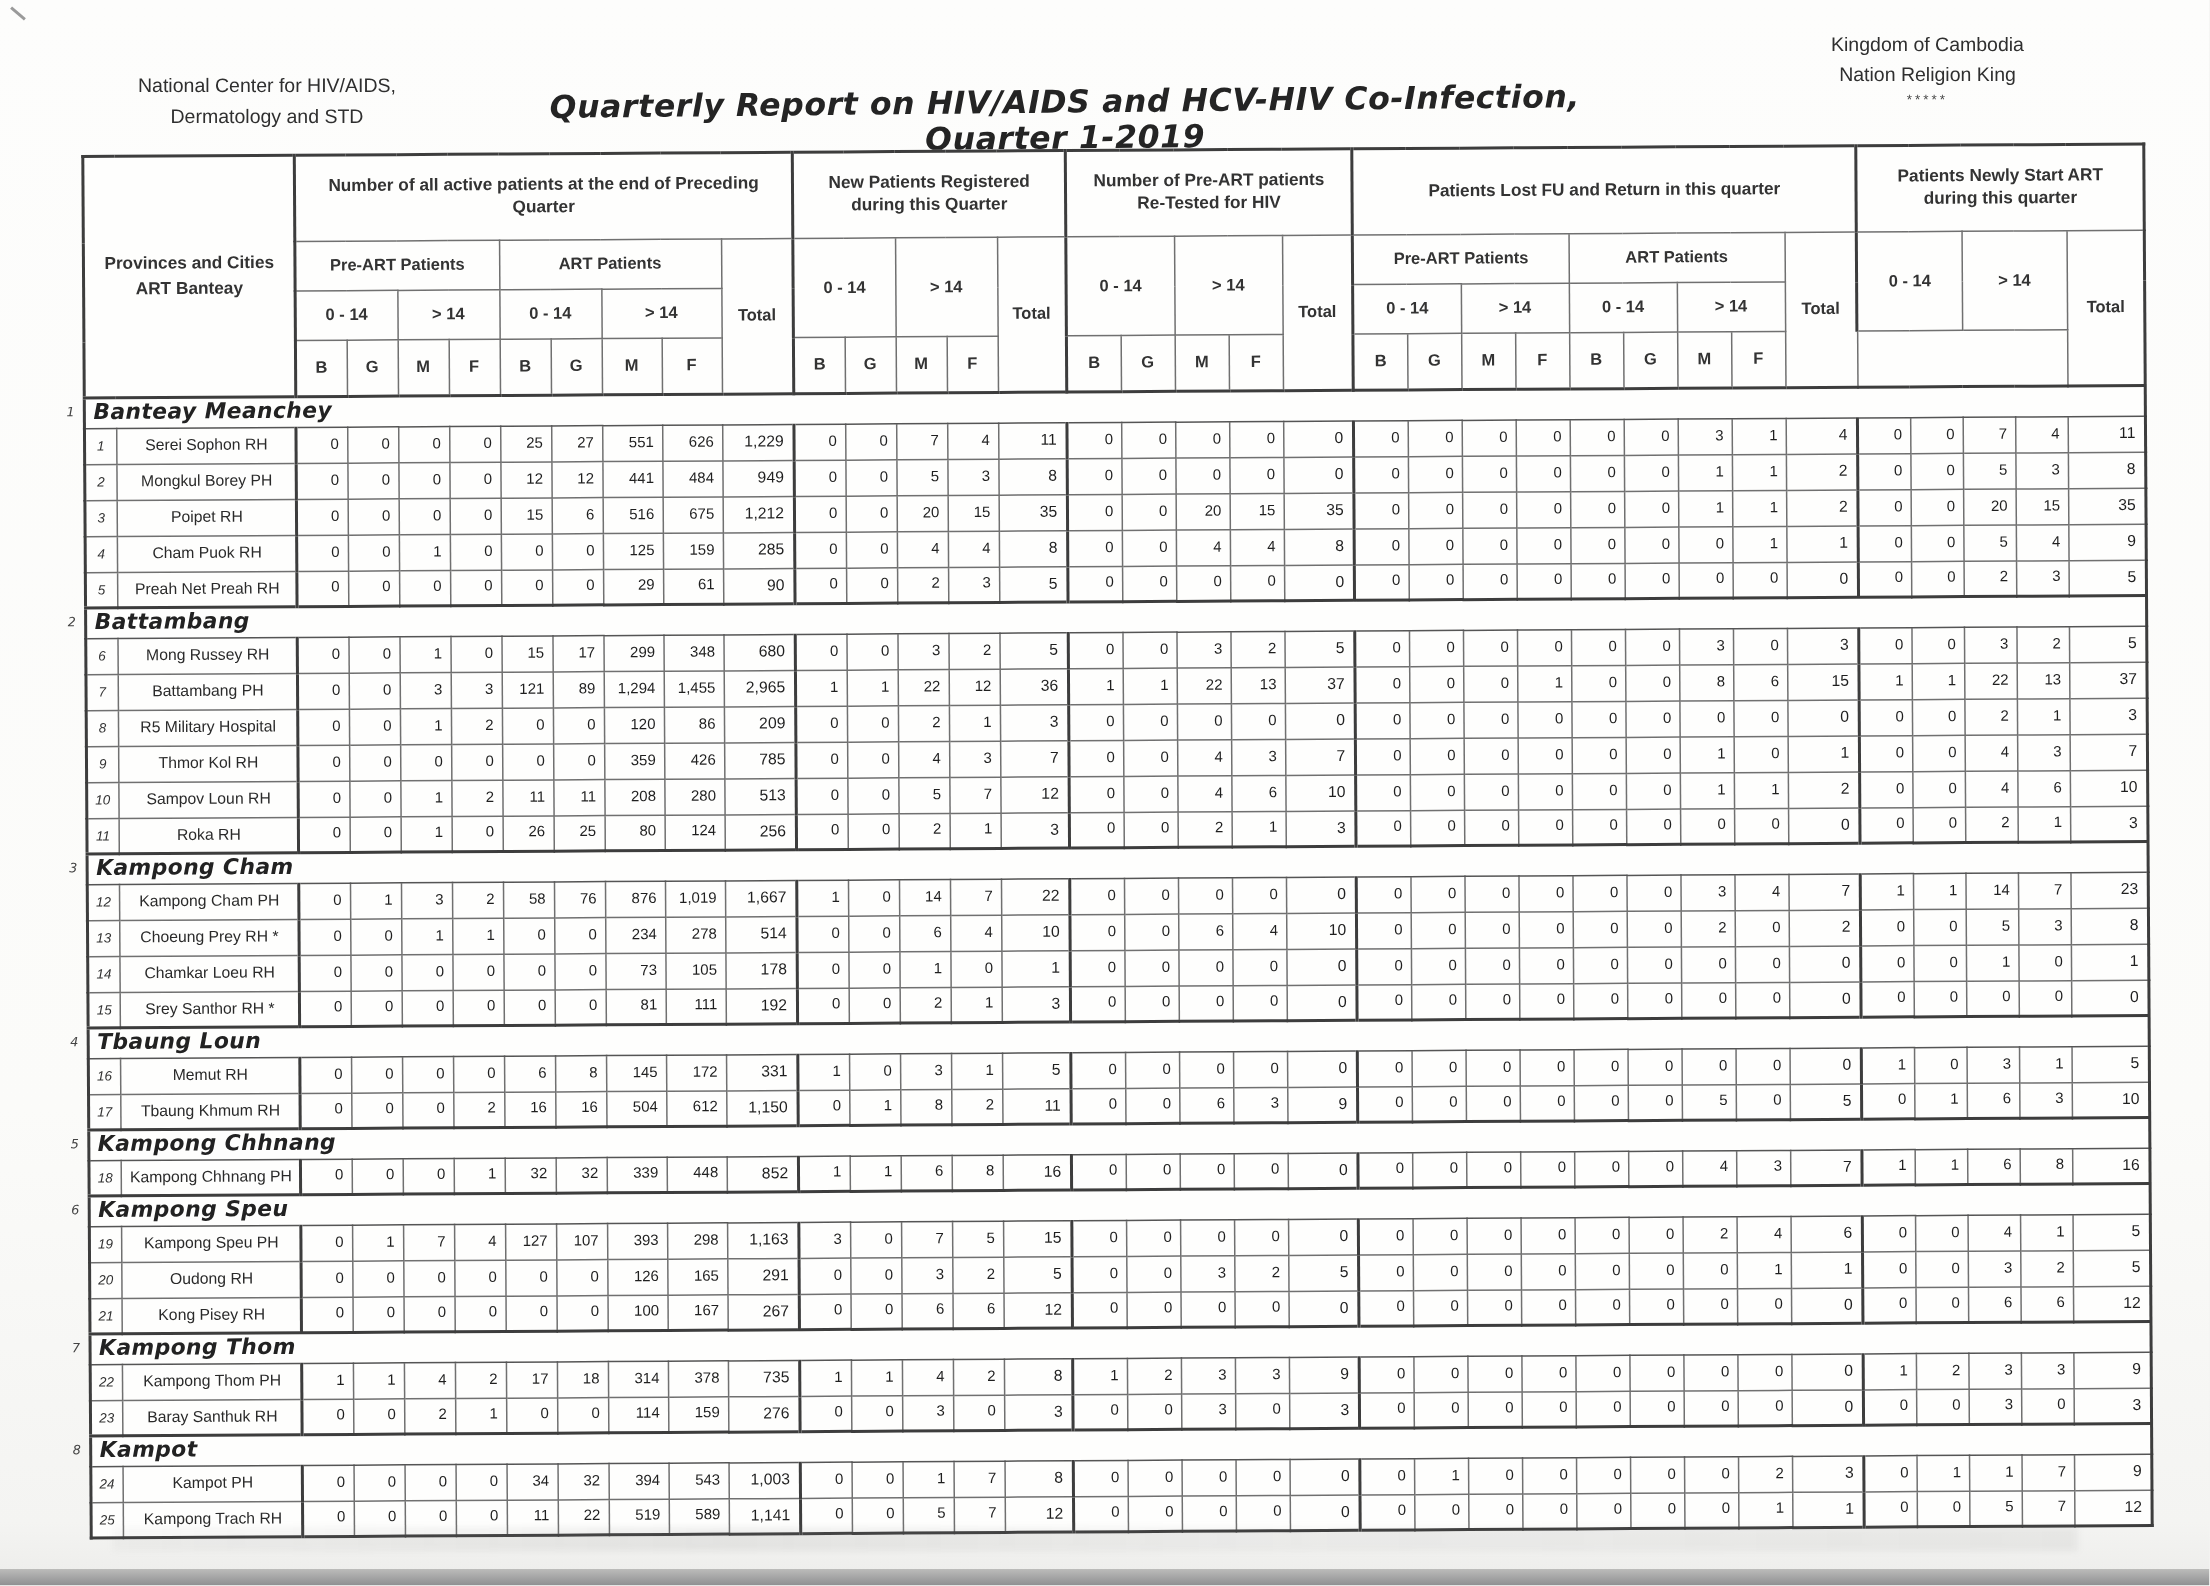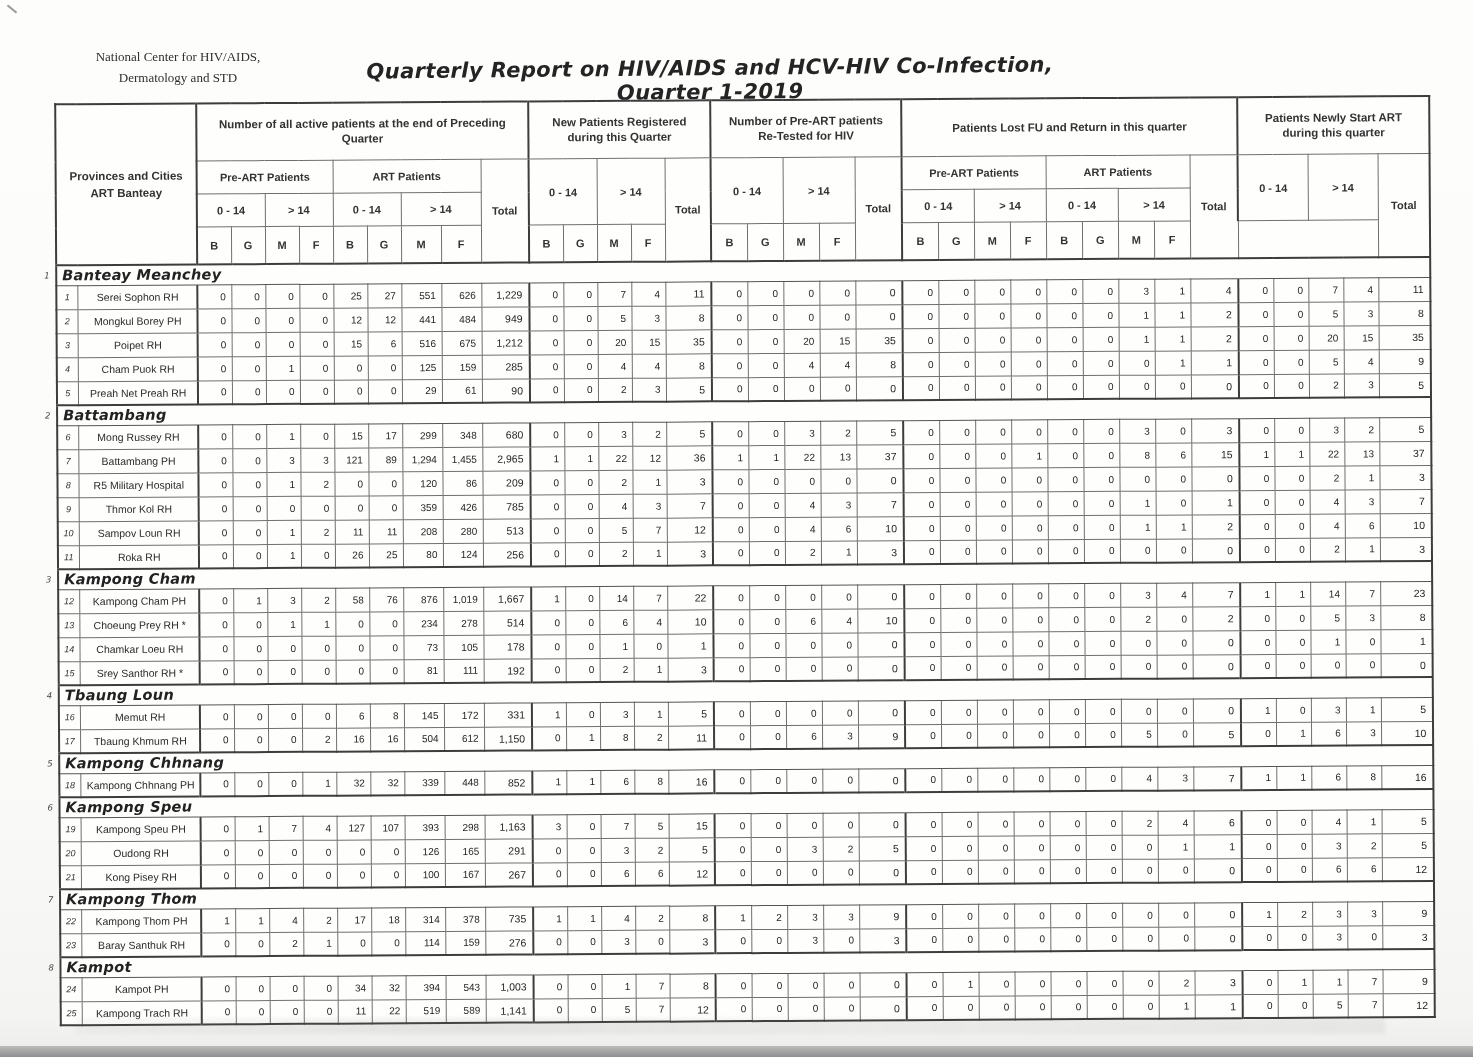--- a/index.html
+++ b/index.html
@@ -1,19 +1,19 @@
 <!DOCTYPE html>
 <html><head>
 <meta charset="utf-8">
 <style>
   html,body{margin:0;padding:0;}
   body{width:1473px;height:1057px;overflow:hidden;background:#e9e9e7;font-family:"Liberation Sans",sans-serif;}
   .page{position:relative;width:1473px;height:1057px;background:linear-gradient(180deg,#fdfdfc 0%,#fbfbf9 70%,#f4f4f2 96%,#ececea 100%);overflow:hidden;color:#2e2e2e;}
   .corner-mark{position:absolute;left:6px;top:8px;width:12px;height:2px;background:#9a9a9a;transform:rotate(40deg);}
-  .org{position:absolute;left:78px;top:46px;width:200px;text-align:center;font-size:13px;line-height:21px;color:#2f2f2f;font-family:Liberation Serif, serif;}
+  .org{position:absolute;left:78px;top:46px;width:200px;text-align:center;font-size:13px;line-height:21px;color:#2f2f2f;}
   .title{position:absolute;left:330px;top:56px;width:760px;text-align:center;font-size:21px;font-style:italic;font-weight:700;letter-spacing:.4px;color:#242424;transform:rotate(-.6deg);font-family:"DejaVu Sans",sans-serif;}
   .kingdom{position:absolute;left:1180px;top:20px;width:210px;text-align:center;font-size:13px;line-height:20px;color:#2f2f2f;}
   .kingdom .stars{font-size:9px;letter-spacing:2px;line-height:12px;color:#444;}
   .table-wrap{position:absolute;left:57px;top:100px;transform:rotate(-.35deg);transform-origin:40% 50%;}
   table{border-collapse:collapse;table-layout:fixed;width:1374px;background:#fefefd;border:2px solid #3d3d3d;}
   th,td{border:1px solid #707070;overflow:hidden;white-space:nowrap;}
   thead th{font-size:11px;font-weight:700;color:#333;text-align:center;padding:1px 2px;background:#fefefd;}
   thead .grp{font-size:11.5px;white-space:normal;line-height:15px;padding:2px 8px;}
   thead .corner{font-size:11.5px;line-height:17px;border-right:2px solid #3d3d3d;border-radius:30px;}
   .hA th{height:52px;}
@@ -38,20 +38,25 @@
 <div class="page">
   <div class="corner-mark"></div>
 
   <div class="org">
     <div>National Center for HIV/AIDS,</div>
     <div>Dermatology and STD</div>
   </div>
 
   <div class="title">Quarterly Report on HIV/AIDS and HCV-HIV Co-Infection, Quarter 1-2019</div>
 
+  <div class="kingdom">
+    <div>Kingdom of Cambodia</div>
+    <div>Nation Religion King</div>
+    <div class="stars">*****</div>
+  </div>
 
   <div class="table-wrap">
     <table>
       <colgroup>
         <col style="width:21px">
           <col style="width:120px">
         <col style="width:34px">
           <col style="width:34px">
           <col style="width:34px">
           <col style="width:34px">

